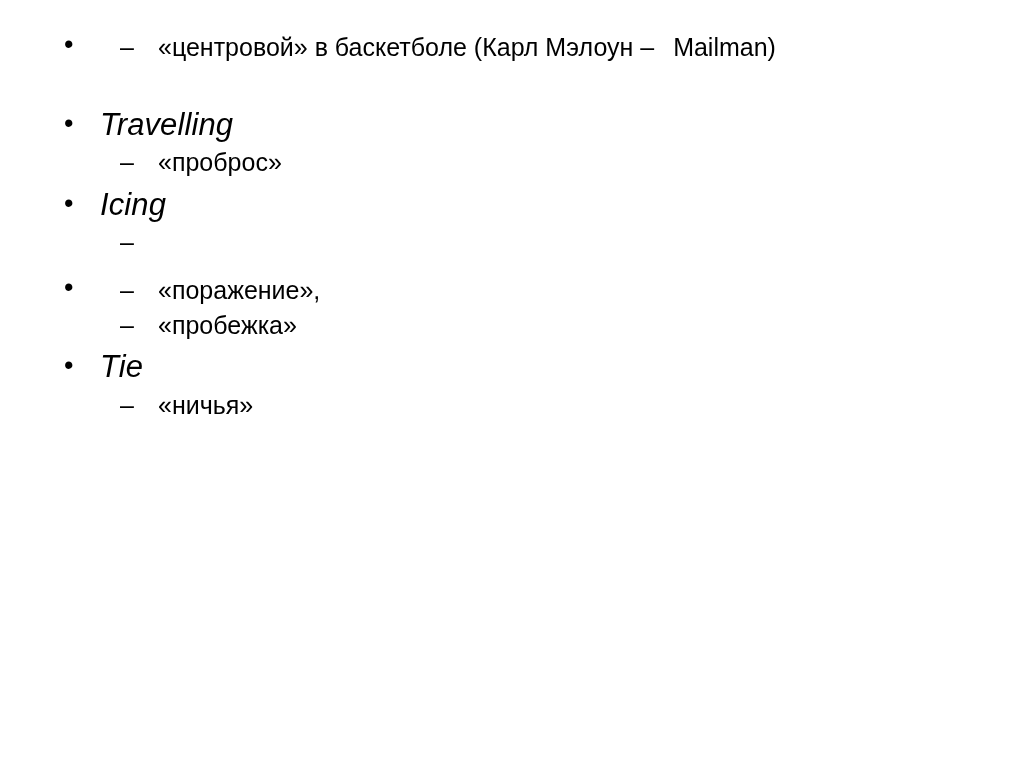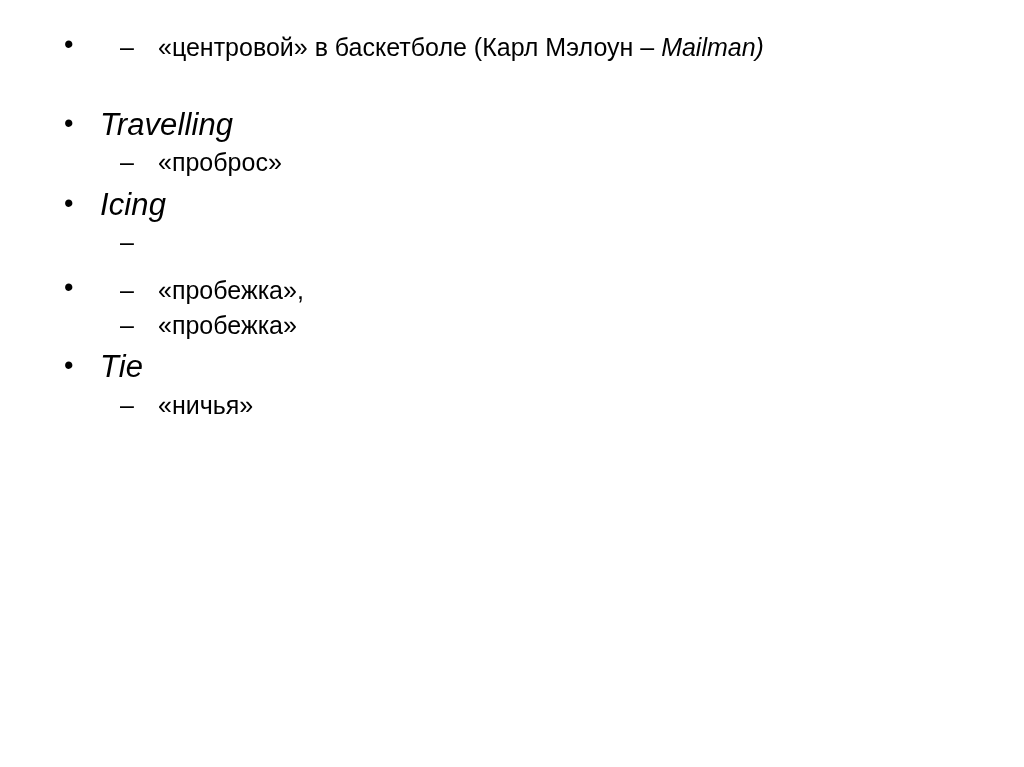--- a/index.html
+++ b/index.html
@@ -58,21 +58,21 @@
     margin: 0;
   }
   .l2 .dash {
     position: absolute;
     left: 72px;
     top: 0;
     font-size: 25px;
     line-height: 1.22;
   }
   .l2 .ital {
-    font-style: italic;
+    margin-left: 12px;
   }
 
   
   .gap-sm { height: 9px; }
   .gap-lg { height: 44px; }
   .gap-xs { height: 4px; }
 </style>
 </head>
 <body>
 
@@ -113,21 +113,21 @@
     </li>
 
     <div class="gap-lg"></div>
 
     <li class="l1">
       <span class="bullet">•</span>
     </li>
     <div class="gap-xs"></div>
     <li class="l2">
       <span class="dash">–</span>
-      <span>«пробежка»,</span>
+      <span>«поражение»,</span>
     </li>
     <div class="gap-xs"></div>
     <li class="l2">
       <span class="dash">–</span>
       <span>«пробежка»</span>
     </li>
 
     <div class="gap-sm"></div>
 
     <li class="l1">

